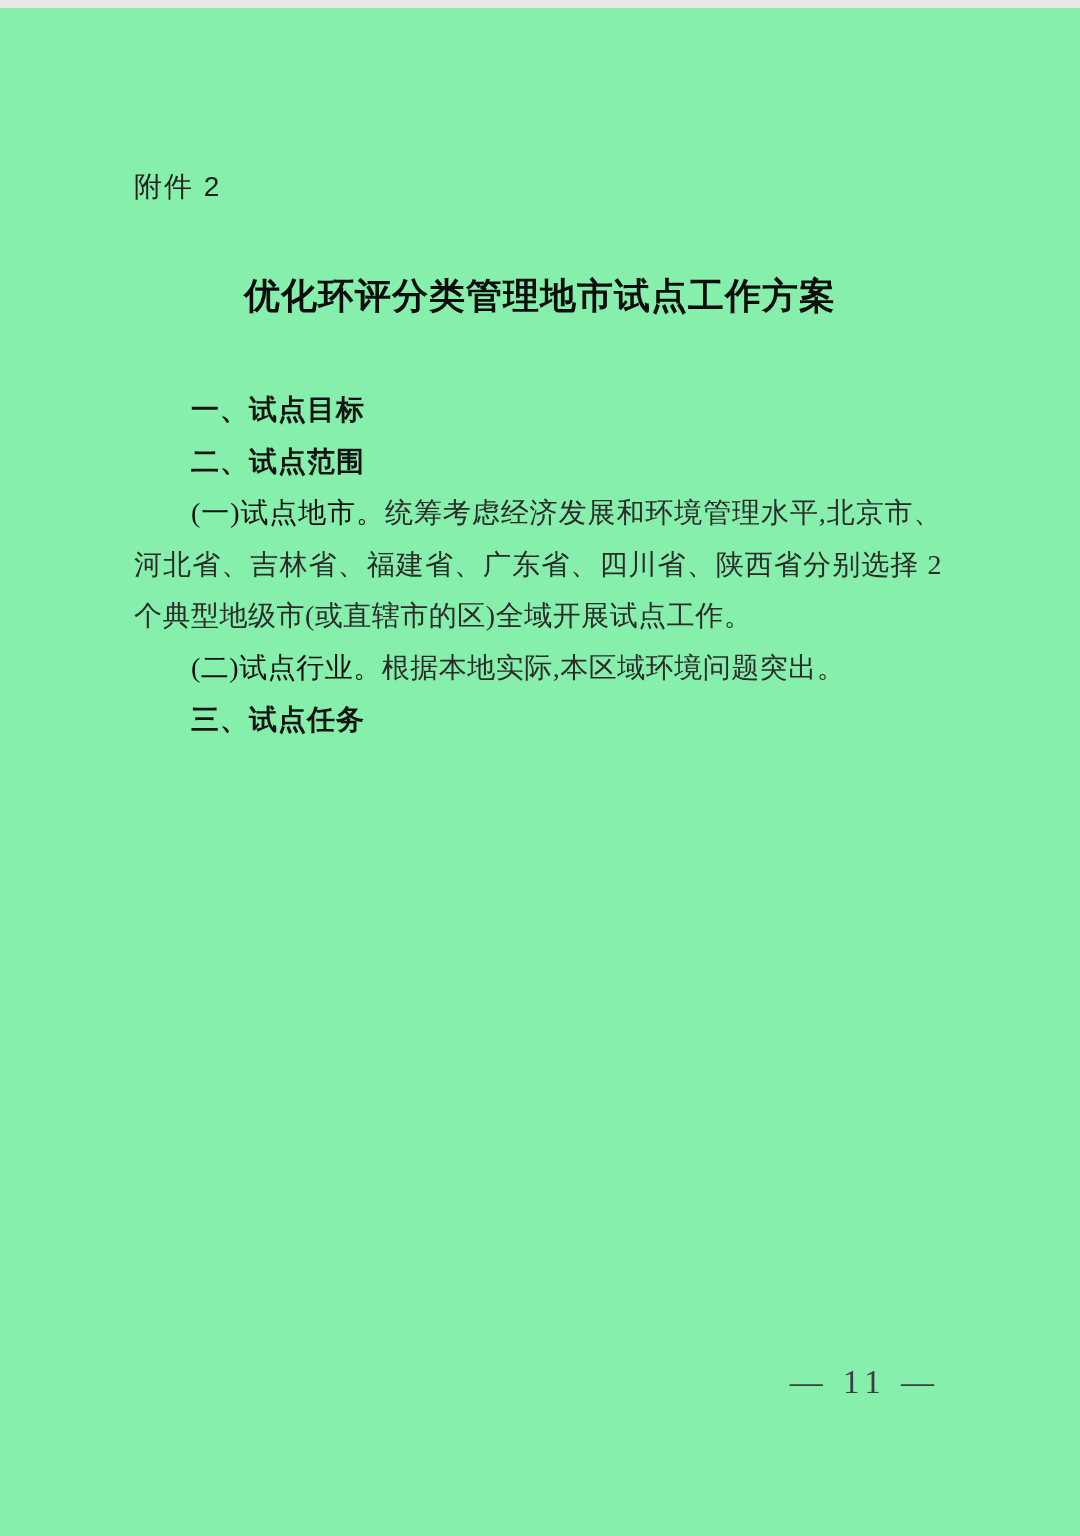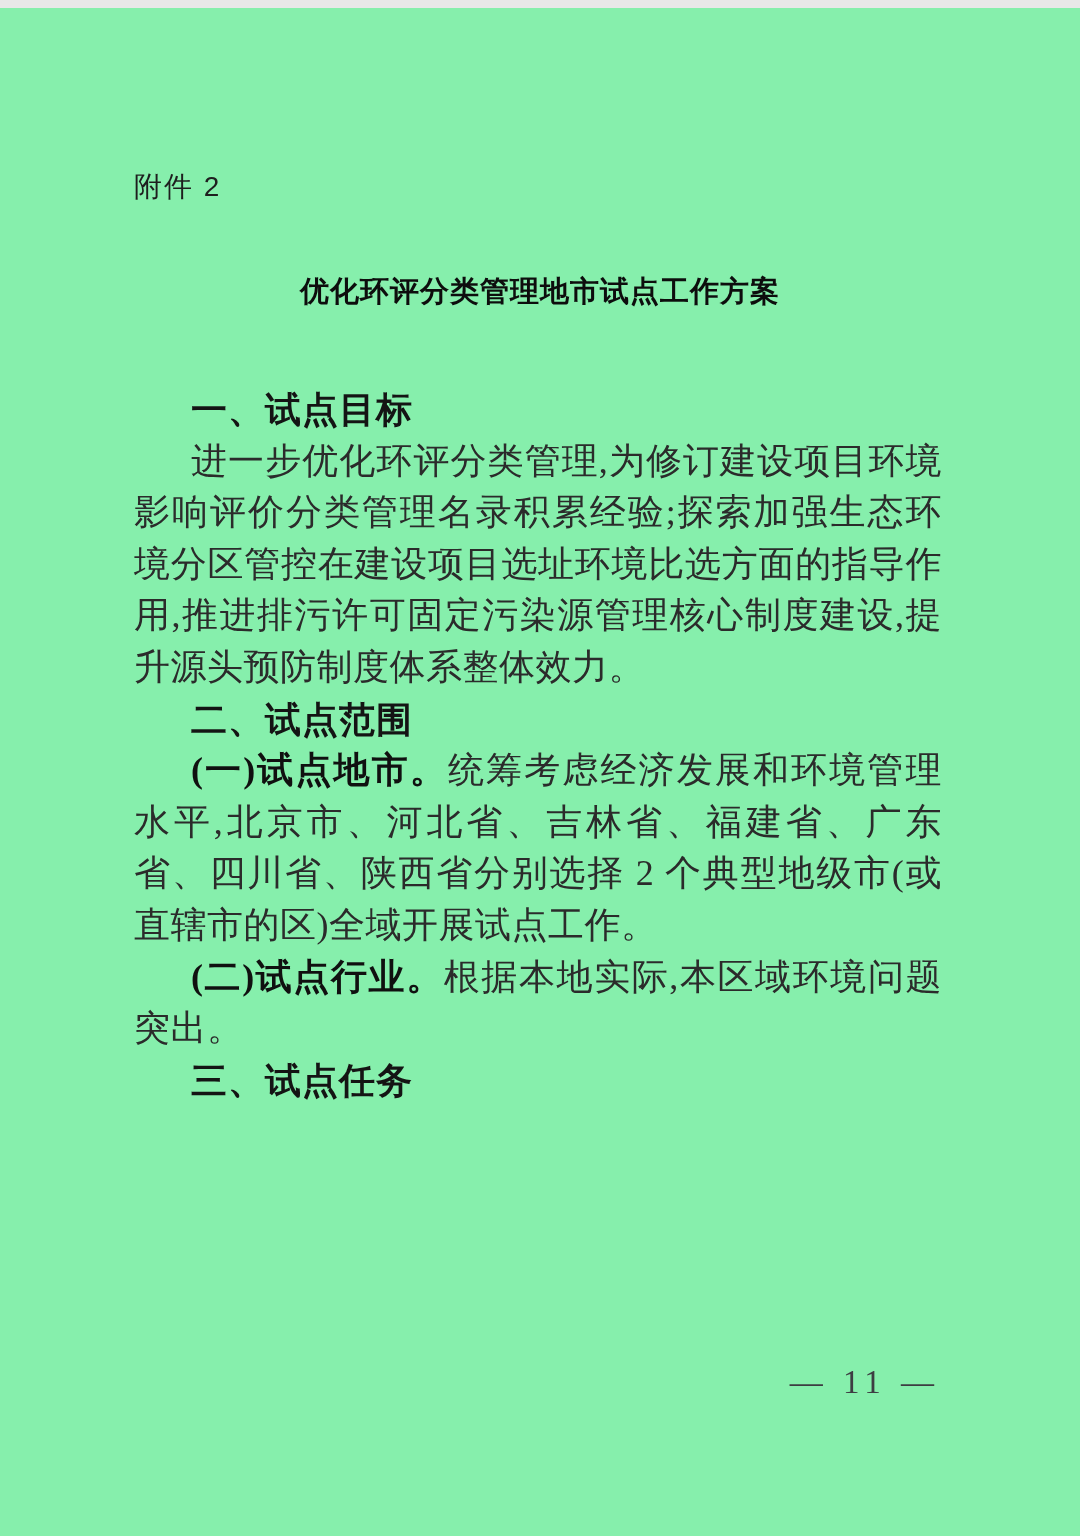--- a/index.html
+++ b/index.html
@@ -23,50 +23,50 @@
     color: #1e1e1e;
     font-family: "Liberation Sans", "DejaVu Sans", sans-serif;
     font-weight: 500;
   }
   .doc-title {
     position: absolute;
     left: 0;
     right: 0;
     top: 264px;
     text-align: center;
-    font-size: 29px;
+    font-size: 36px;
     font-weight: bold;
     letter-spacing: 1px;
     color: #0d0d0d;
     font-family: Liberation Serif, serif;
   }
   .body-text {
     position: absolute;
     left: 134px;
     top: 376px;
     width: 808px;
-    font-size: 36px;
+    font-size: 28px;
     line-height: 51.6px;
     letter-spacing: 0.5px;
     text-align: justify;
     color: #2b2b2b;
   }
   .body-text p, .body-text .heading {
     text-indent: 57px;
     margin: 0;
   }
   .heading {
     font-family: "Liberation Sans", "DejaVu Sans", sans-serif;
     font-weight: bold;
     color: #141414;
     letter-spacing: 1px;
     text-align: left;
   }
   .para-lead {
-    font-weight: bold;
+    font-weight: normal;
     color: #101010;
   }
   .page-number {
     position: absolute;
     top: 1356px;
     right: 140px;
     font-size: 33px;
     letter-spacing: 6px;
     color: #3d3d42;
     font-family: "Liberation Serif", "DejaVu Serif", serif;
@@ -78,21 +78,20 @@
 <div class="page">
 
   <div class="attachment-label">附件 2</div>
 
   <div class="doc-title">优化环评分类管理地市试点工作方案</div>
 
   <div class="body-text">
 
     <div class="heading">一、试点目标</div>
 
-    <p><span>进一步优化环评分类管理,为修订建设项目环境影响评价分类管理名录积累经验;探索加强生态环境分区管控在建设项目选址环境比选方面的指导作用,推进排污许可固定污染源管理核心制度建设,提升源头预防制度体系整体效力。</span></p>
 
     <div class="heading">二、试点范围</div>
 
     <p><span class="para-lead">(一)试点地市。</span><span>统筹考虑经济发展和环境管理水平,北京市、河北省、吉林省、福建省、广东省、四川省、陕西省分别选择 2 个典型地级市(或直辖市的区)全域开展试点工作。</span></p>
 
     <p><span class="para-lead">(二)试点行业。</span><span>根据本地实际,本区域环境问题突出。</span></p>
 
 
     <div class="heading">三、试点任务</div>
 

